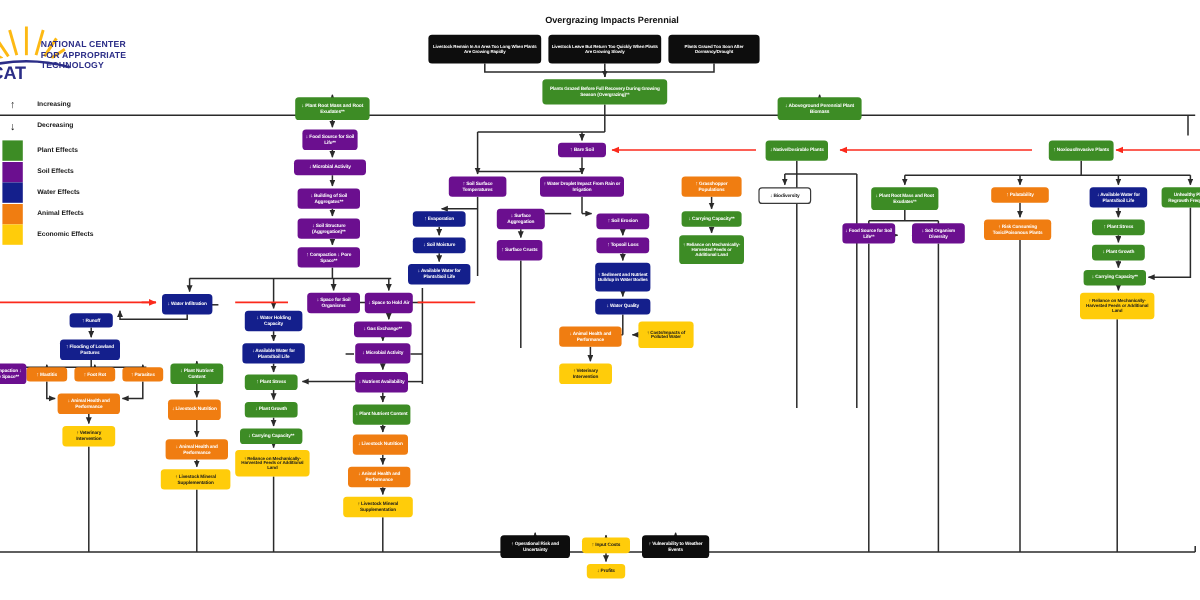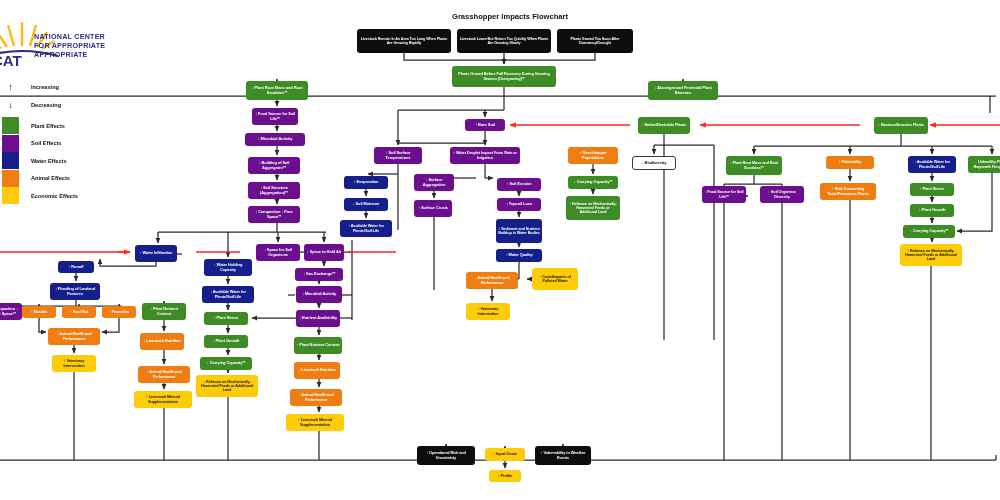--- a/index.html
+++ b/index.html
@@ -67,24 +67,24 @@
       <line x1="48" y1="33" x2="60" y2="25" stroke="#fdb913" stroke-width="2.4"></line>
       <path d="M -8 38 Q 28 26 64 38" stroke="#ffffff" stroke-width="3" fill="none"></path>
       <path d="M -8 40 Q 28 30 64 40" stroke="#2b2d87" stroke-width="2.2" fill="none"></path>
     </g>
     <text x="-2" y="50" font-family="Liberation Sans, sans-serif" font-size="15" font-weight="bold" fill="#2b2d87">CAT</text>
   </svg>
 
   <div class="logo-text" style="left:34px; top:33px; font-size:7.2px;">
     <div>NATIONAL CENTER</div>
     <div>FOR APPROPRIATE</div>
-    <div>APPROPRIATE</div>
+    <div>TECHNOLOGY</div>
   </div>
 
-  <div class="title" style="left:420px; top:12px; width:180px; font-size:7.6px;">Grasshopper Impacts Flowchart</div>
+  <div class="title" style="left:420px; top:12px; width:180px; font-size:7.6px;">Overgrazing Impacts Perennial</div>
 
   <div id="legend">
       <div class="lg-row" style="left: 2px; top: 82px;">
         <div class="lg-arrow" style="font-size: 9px;">↑</div>
         <div class="lg-lab" style="font-size: 5.6px;">Increasing</div>
       </div>
       <div class="lg-row" style="left: 2px; top: 99.5px;">
         <div class="lg-arrow" style="font-size: 9px;">↓</div>
         <div class="lg-lab" style="font-size: 5.6px;">Decreasing</div>
       </div>

